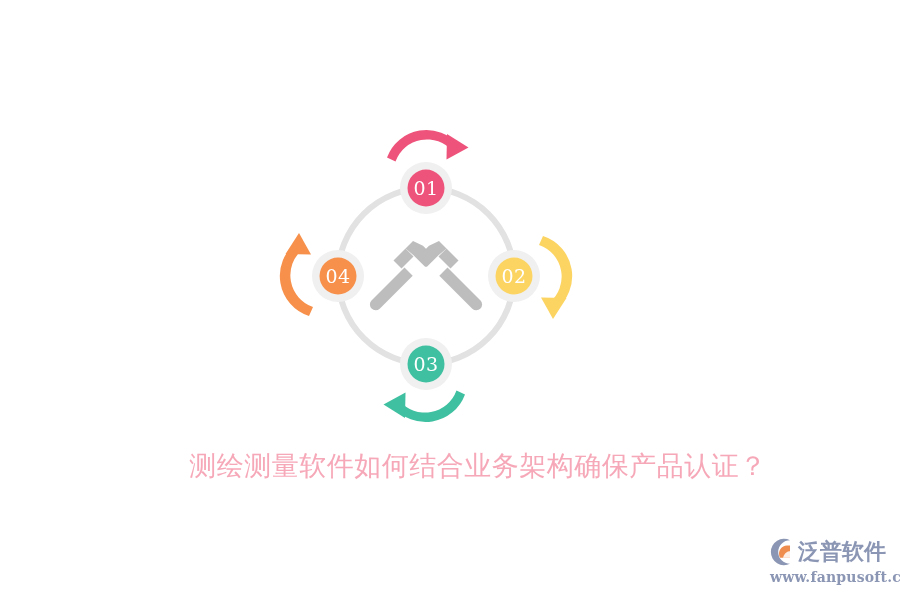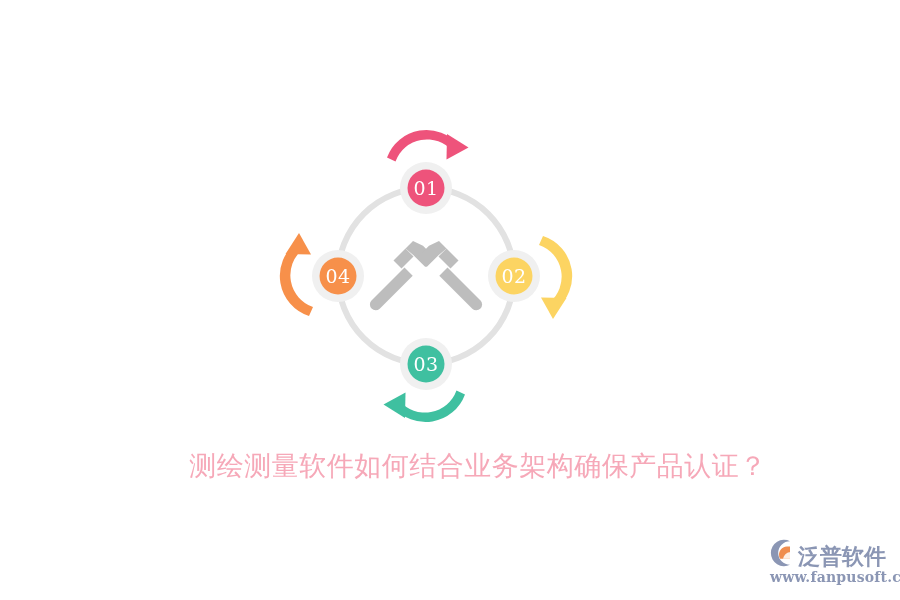--- a/index.html
+++ b/index.html
@@ -61,21 +61,21 @@
     top: 536px;
     width: 126px;
     height: 54px;
   }
   .logo-row {
     position: absolute;
     left: 0;
     top: 0;
     height: 32px;
     display: flex;
-    align-items: flex-end;
+    align-items: center;
   }
   .logo-mark {
     width: 30px;
     height: 30px;
     flex: 0 0 30px;
     display: block;
   }
   .logo-name {
     font-family: "DejaVu Sans", "Liberation Sans", sans-serif;
     font-size: 22px;

